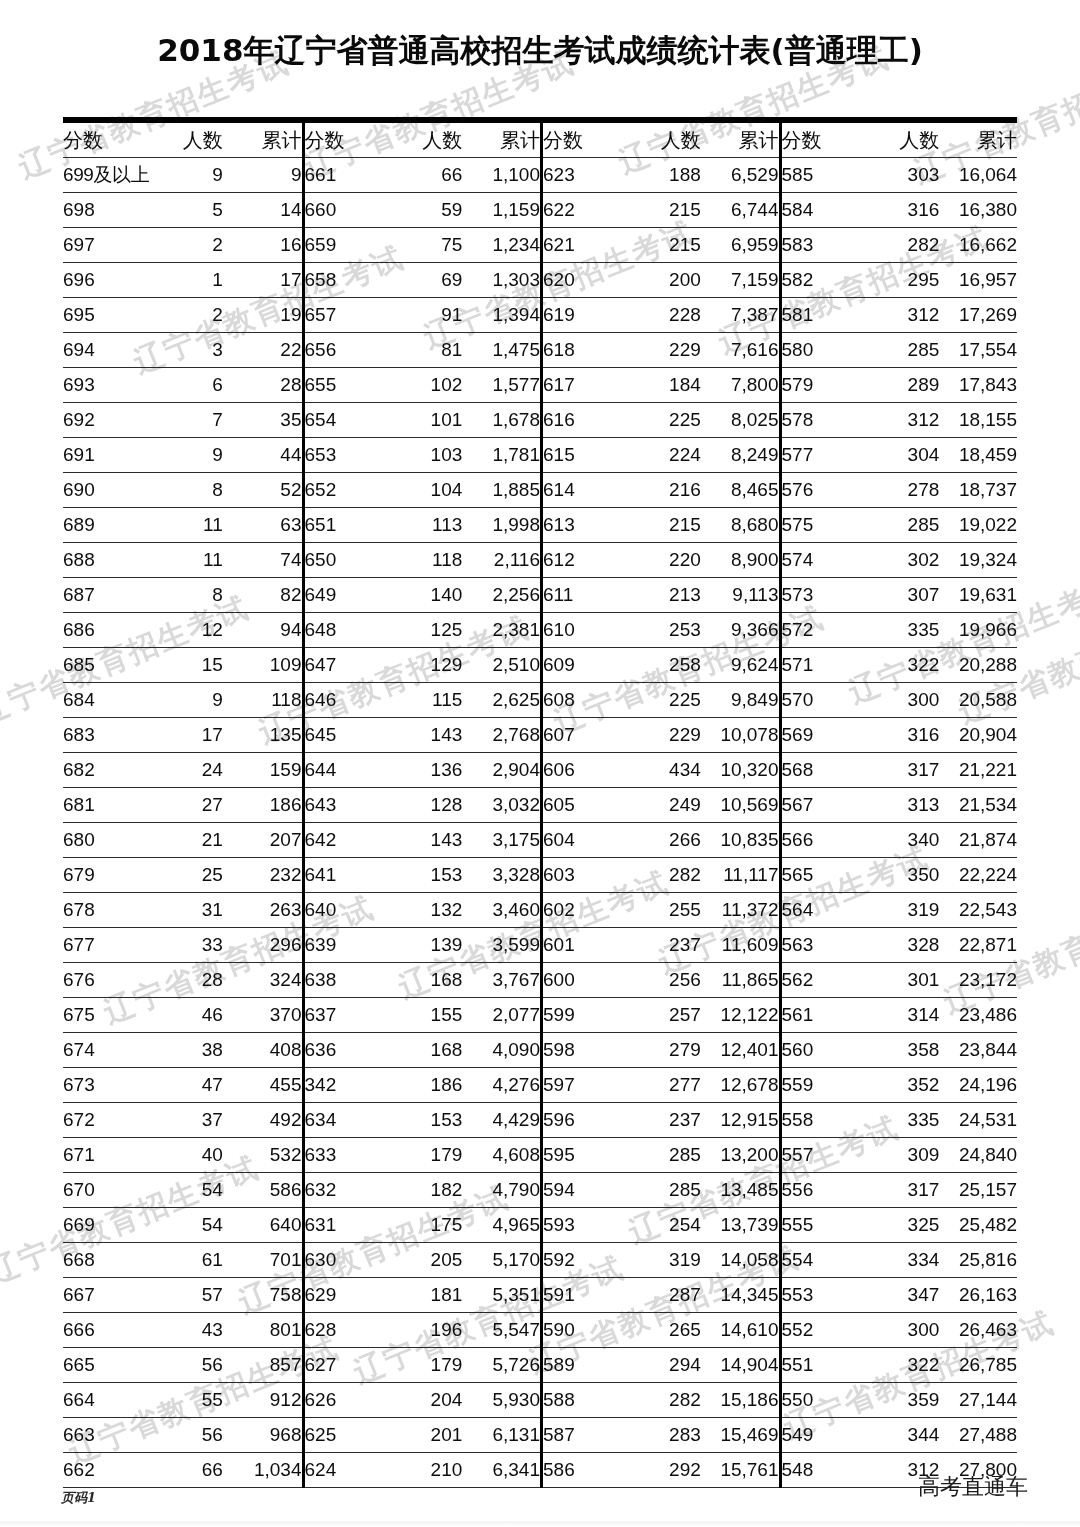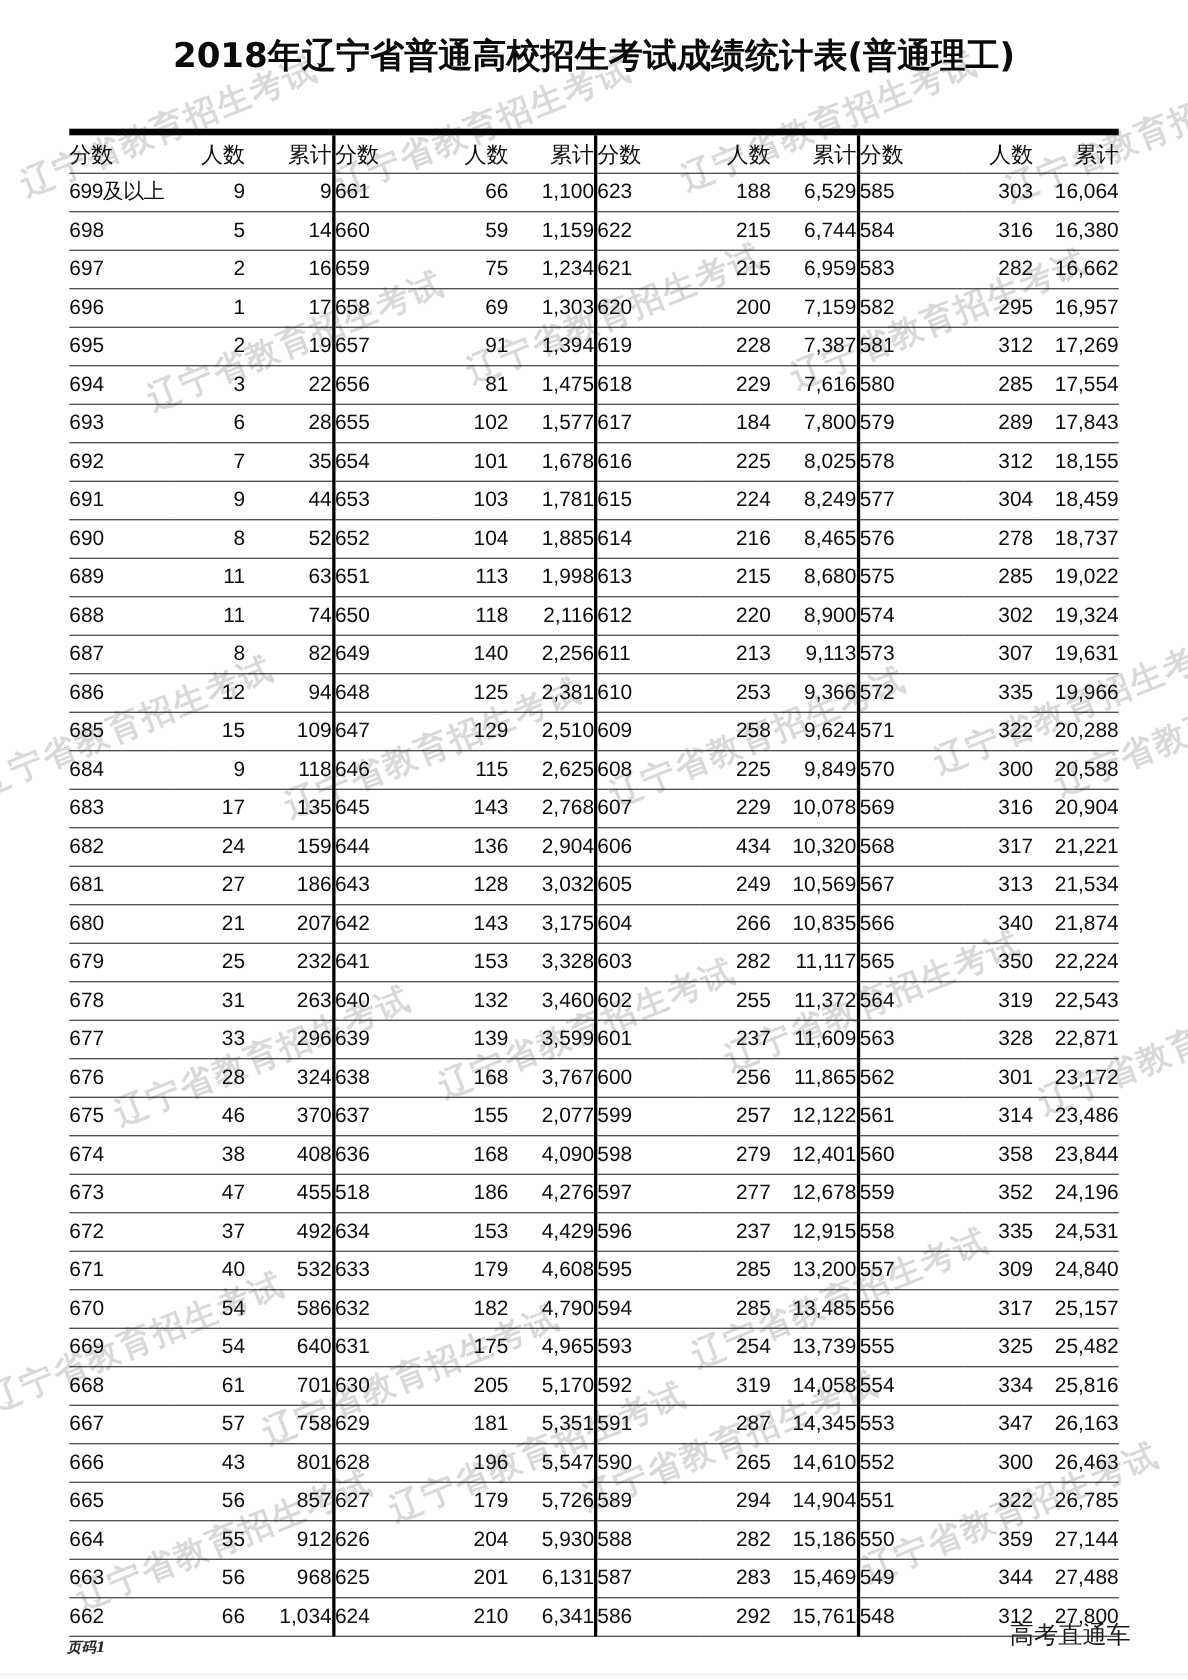--- a/index.html
+++ b/index.html
@@ -469,21 +469,21 @@
             <td class="c-score">637</td>
             <td class="c-count">155</td>
             <td class="c-total">2,077</td>
           </tr>
           <tr>
             <td class="c-score">636</td>
             <td class="c-count">168</td>
             <td class="c-total">4,090</td>
           </tr>
           <tr>
-            <td class="c-score">518</td>
+            <td class="c-score">342</td>
             <td class="c-count">186</td>
             <td class="c-total">4,276</td>
           </tr>
           <tr>
             <td class="c-score">634</td>
             <td class="c-count">153</td>
             <td class="c-total">4,429</td>
           </tr>
           <tr>
             <td class="c-score">633</td>

